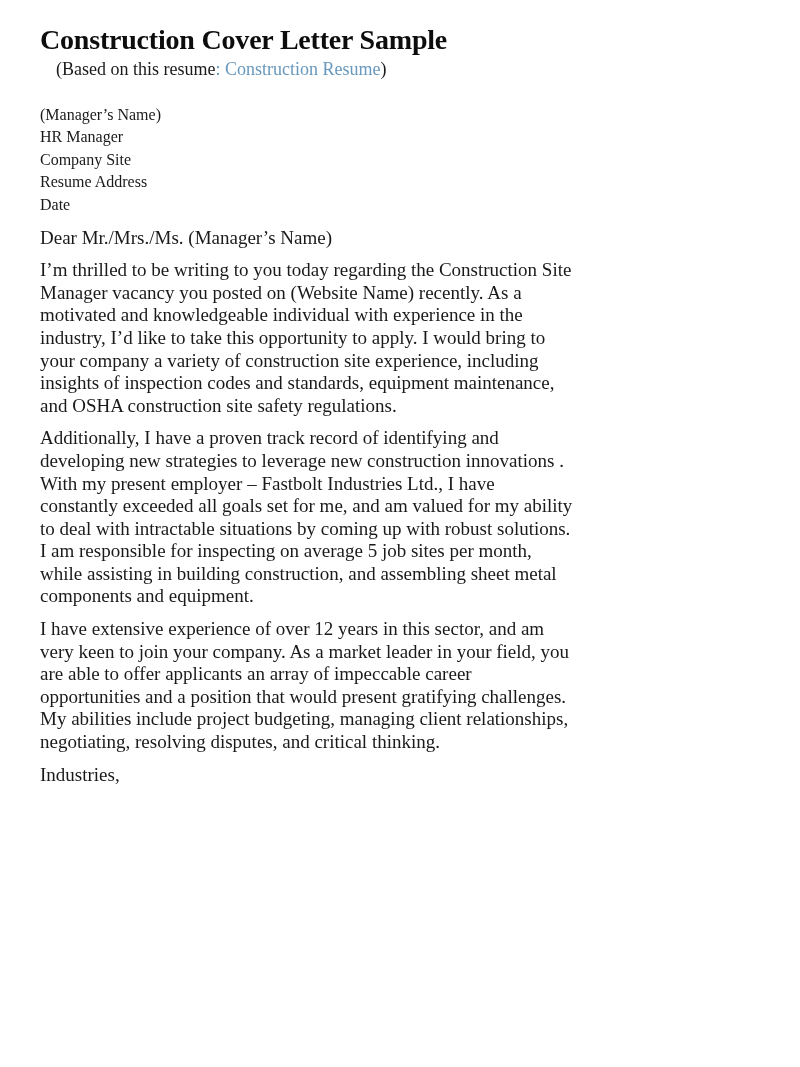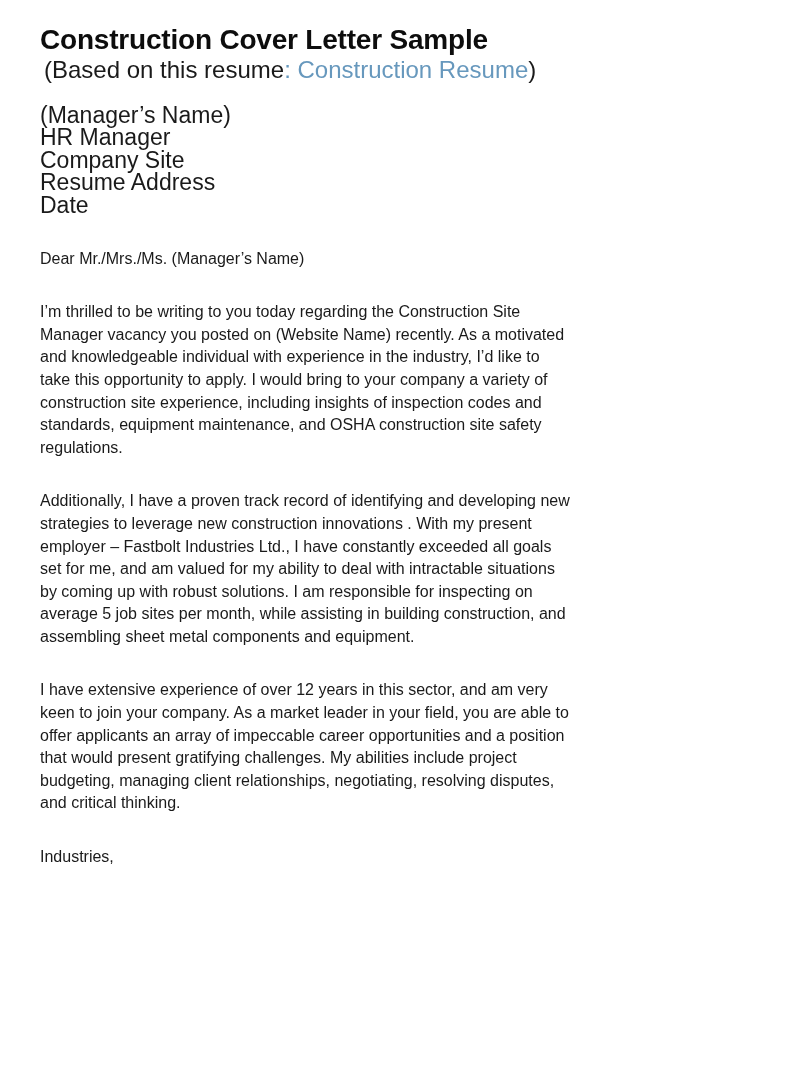--- a/index.html
+++ b/index.html
@@ -6,51 +6,51 @@
     margin: 0;
     padding: 0;
     background: #ffffff;
   }
   .page {
     width: 636px;
     height: 1067px;
     box-sizing: border-box;
     background: #ffffff;
     padding: 24px 63px 0 40px;
-    font-family: Liberation Sans, sans-serif;
+    font-family: Liberation Serif, serif;
     color: #1a1a1a;
     overflow: hidden;
   }
   .doc-title {
     margin: 0;
     font-size: 28px;
     line-height: 32px;
     font-weight: bold;
     color: #0d0d0d;
     letter-spacing: -0.2px;
   }
   .doc-subtitle {
-    margin: 2px 0 0 4px;
-    font-size: 24px;
+    margin: 2px 0 0 16px;
+    font-size: 18px;
     line-height: 23px;
     color: #1a1a1a;
   }
   .resume-link {
     color: #6798bd;
     text-decoration: none;
     cursor: pointer;
   }
   .block {
     margin: 22.6px 0 0 0;
-    font-size: 23px;
+    font-size: 16px;
     line-height: 22.6px;
   }
   .para {
-    margin: 31px 0 0 0;
-    font-size: 16px;
+    margin: 10px 0 0 0;
+    font-size: 19px;
     line-height: 22.6px;
     max-width: 720px;
   }
   .line { display: block; }
 </style>
 </head>
 <body>
 
 <div class="page">
 

